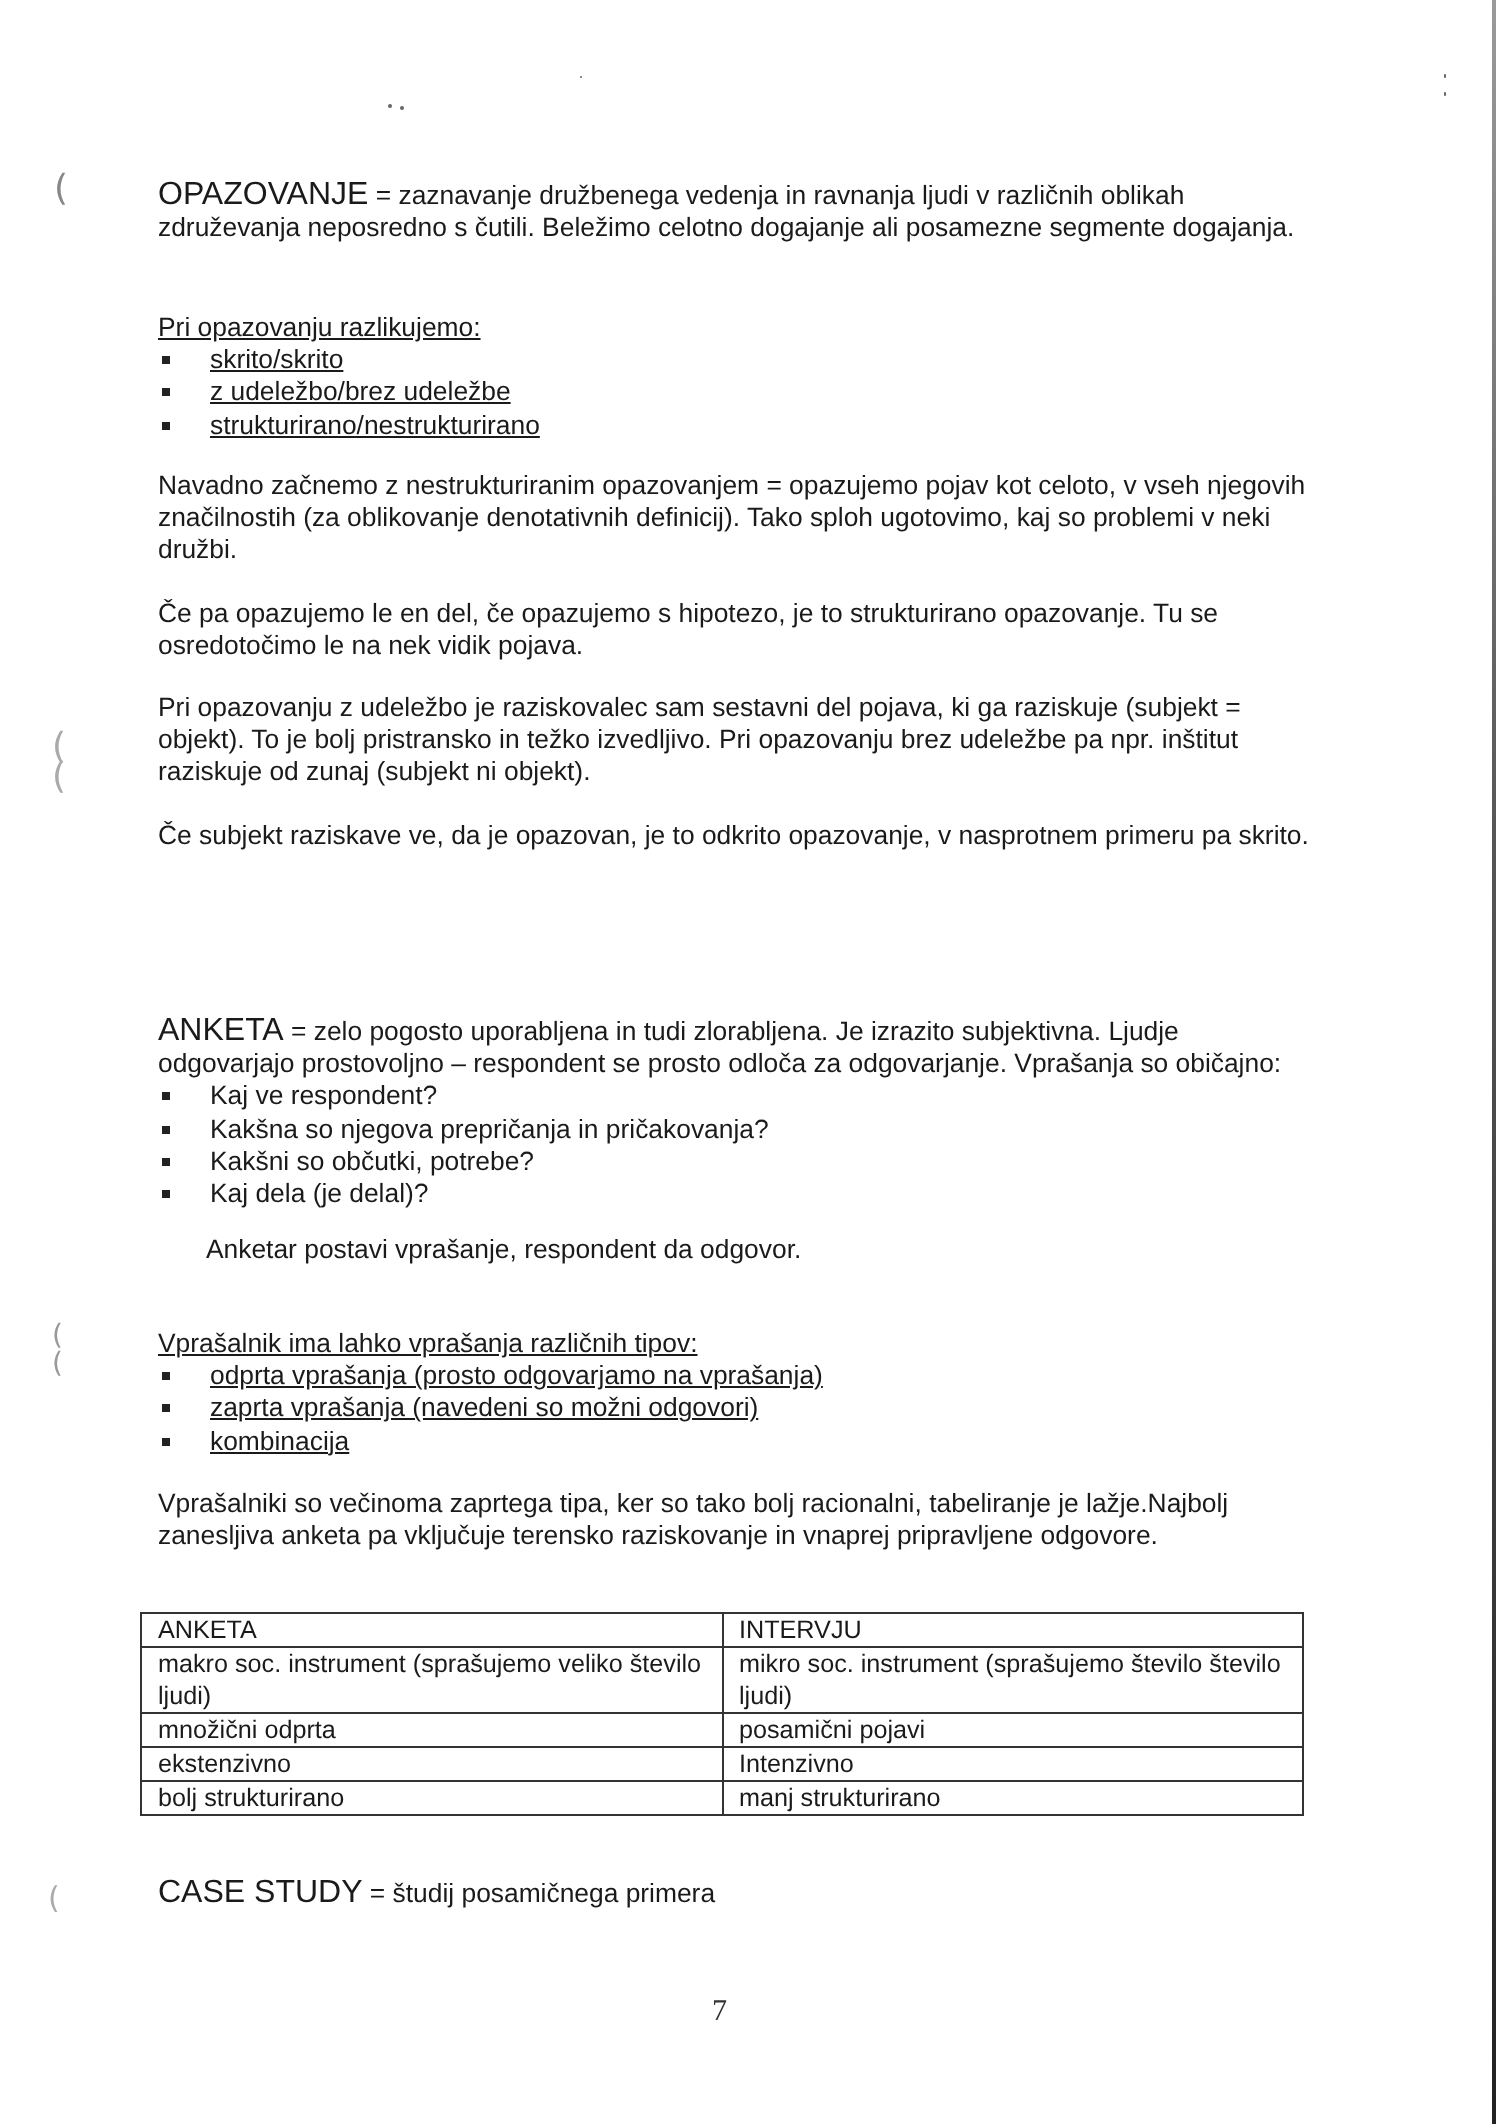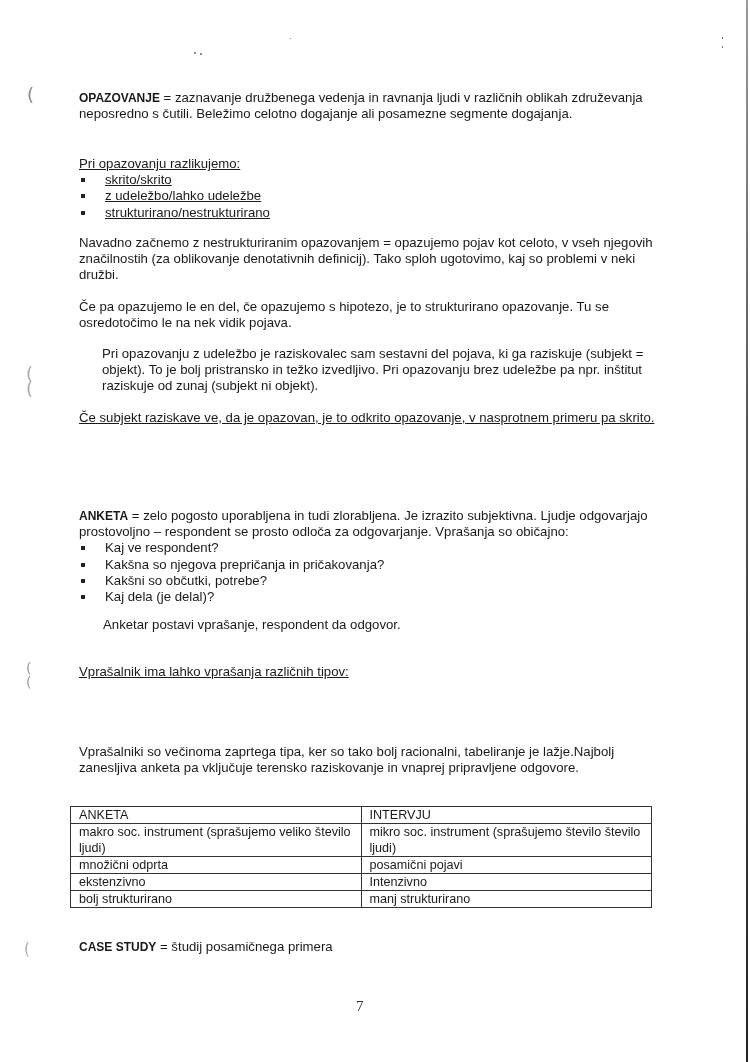--- a/index.html
+++ b/index.html
@@ -38,22 +38,22 @@
       font-family: "DejaVu Sans", sans-serif;
     }
     .block {
       position: absolute;
       left: 79px;
       width: 580px;
       font-size: 13.2px;
       line-height: 16.2px;
     }
     .term {
-      font-weight: bold;
-      font-size: 12px;
+      font-weight: normal;
+      font-size: 16px;
     }
     p {
       margin: 0;
     }
     ul.bullets {
       list-style: none;
       margin: 0;
       padding: 0;
     }
     ul.bullets li {
@@ -110,57 +110,62 @@
 <div class="margin-mark" style="left:24px;top:942px;color:#aaa;font-size:15px;">(</div>
 
 <div class="block" style="top:90px;">
   <p><span class="term">OPAZOVANJE</span><span> = zaznavanje družbenega vedenja in ravnanja ljudi v različnih oblikah združevanja neposredno s čutili. Beležimo celotno dogajanje ali posamezne segmente dogajanja.</span></p>
 </div>
 
 <div class="block" style="top:156px;text-decoration:underline;">
   <p>Pri opazovanju razlikujemo:</p>
   <ul class="bullets">
     <li>skrito/skrito</li>
-    <li>z udeležbo/lahko udeležbe</li>
+    <li>z udeležbo/brez udeležbe</li>
     <li>strukturirano/nestrukturirano</li>
   </ul>
 </div>
 
 <div class="block" style="top:235px;">
   <p>Navadno začnemo z nestrukturiranim opazovanjem = opazujemo pojav kot celoto, v vseh njegovih značilnostih (za oblikovanje denotativnih definicij). Tako sploh ugotovimo, kaj so problemi v neki družbi.</p>
 </div>
 
 <div class="block" style="top:299px;">
   <p>Če pa opazujemo le en del, če opazujemo s hipotezo, je to strukturirano opazovanje. Tu se osredotočimo le na nek vidik pojava.</p>
 </div>
 
-<div class="block" style="top:346px;margin-left:23px;">
+<div class="block" style="top:346px;">
   <p>Pri opazovanju z udeležbo je raziskovalec sam sestavni del pojava, ki ga raziskuje (subjekt = objekt). To je bolj pristransko in težko izvedljivo. Pri opazovanju brez udeležbe pa npr. inštitut raziskuje od zunaj (subjekt ni objekt).</p>
 </div>
 
-<div class="block" style="top:410px;text-decoration:underline;">
+<div class="block" style="top:410px;">
   <p>Če subjekt raziskave ve, da je opazovan, je to odkrito opazovanje, v nasprotnem primeru pa skrito.</p>
 </div>
 
 <div class="block" style="top:473px;margin-top:35px;">
   <p><span class="term">ANKETA</span><span> = zelo pogosto uporabljena in tudi zlorabljena. Je izrazito subjektivna. Ljudje odgovarjajo prostovoljno – respondent se prosto odloča za odgovarjanje. Vprašanja so običajno:</span></p>
   <ul class="bullets">
     <li>Kaj ve respondent?</li>
     <li>Kakšna so njegova prepričanja in pričakovanja?</li>
     <li>Kakšni so občutki, potrebe?</li>
     <li>Kaj dela (je delal)?</li>
   </ul>
 </div>
 
 <div class="block" style="top:617px;margin-left:24px;">
   <p>Anketar postavi vprašanje, respondent da odgovor.</p>
 </div>
 
 <div class="block" style="top:664px;text-decoration:underline;">
   <p>Vprašalnik ima lahko vprašanja različnih tipov:</p>
+  <ul class="bullets">
+    <li>odprta vprašanja (prosto odgovarjamo na vprašanja)</li>
+    <li>zaprta vprašanja (navedeni so možni odgovori)</li>
+    <li>kombinacija</li>
+  </ul>
 </div>
 
 <div class="block" style="top:744px;width:585px;">
   <p>Vprašalniki so večinoma zaprtega tipa, ker so tako bolj racionalni, tabeliranje je lažje.Najbolj zanesljiva anketa pa vključuje terensko raziskovanje in vnaprej pripravljene odgovore.</p>
 </div>
 
 <table class="compare">
   <tbody>
       <tr>
     <td>ANKETA</td>

